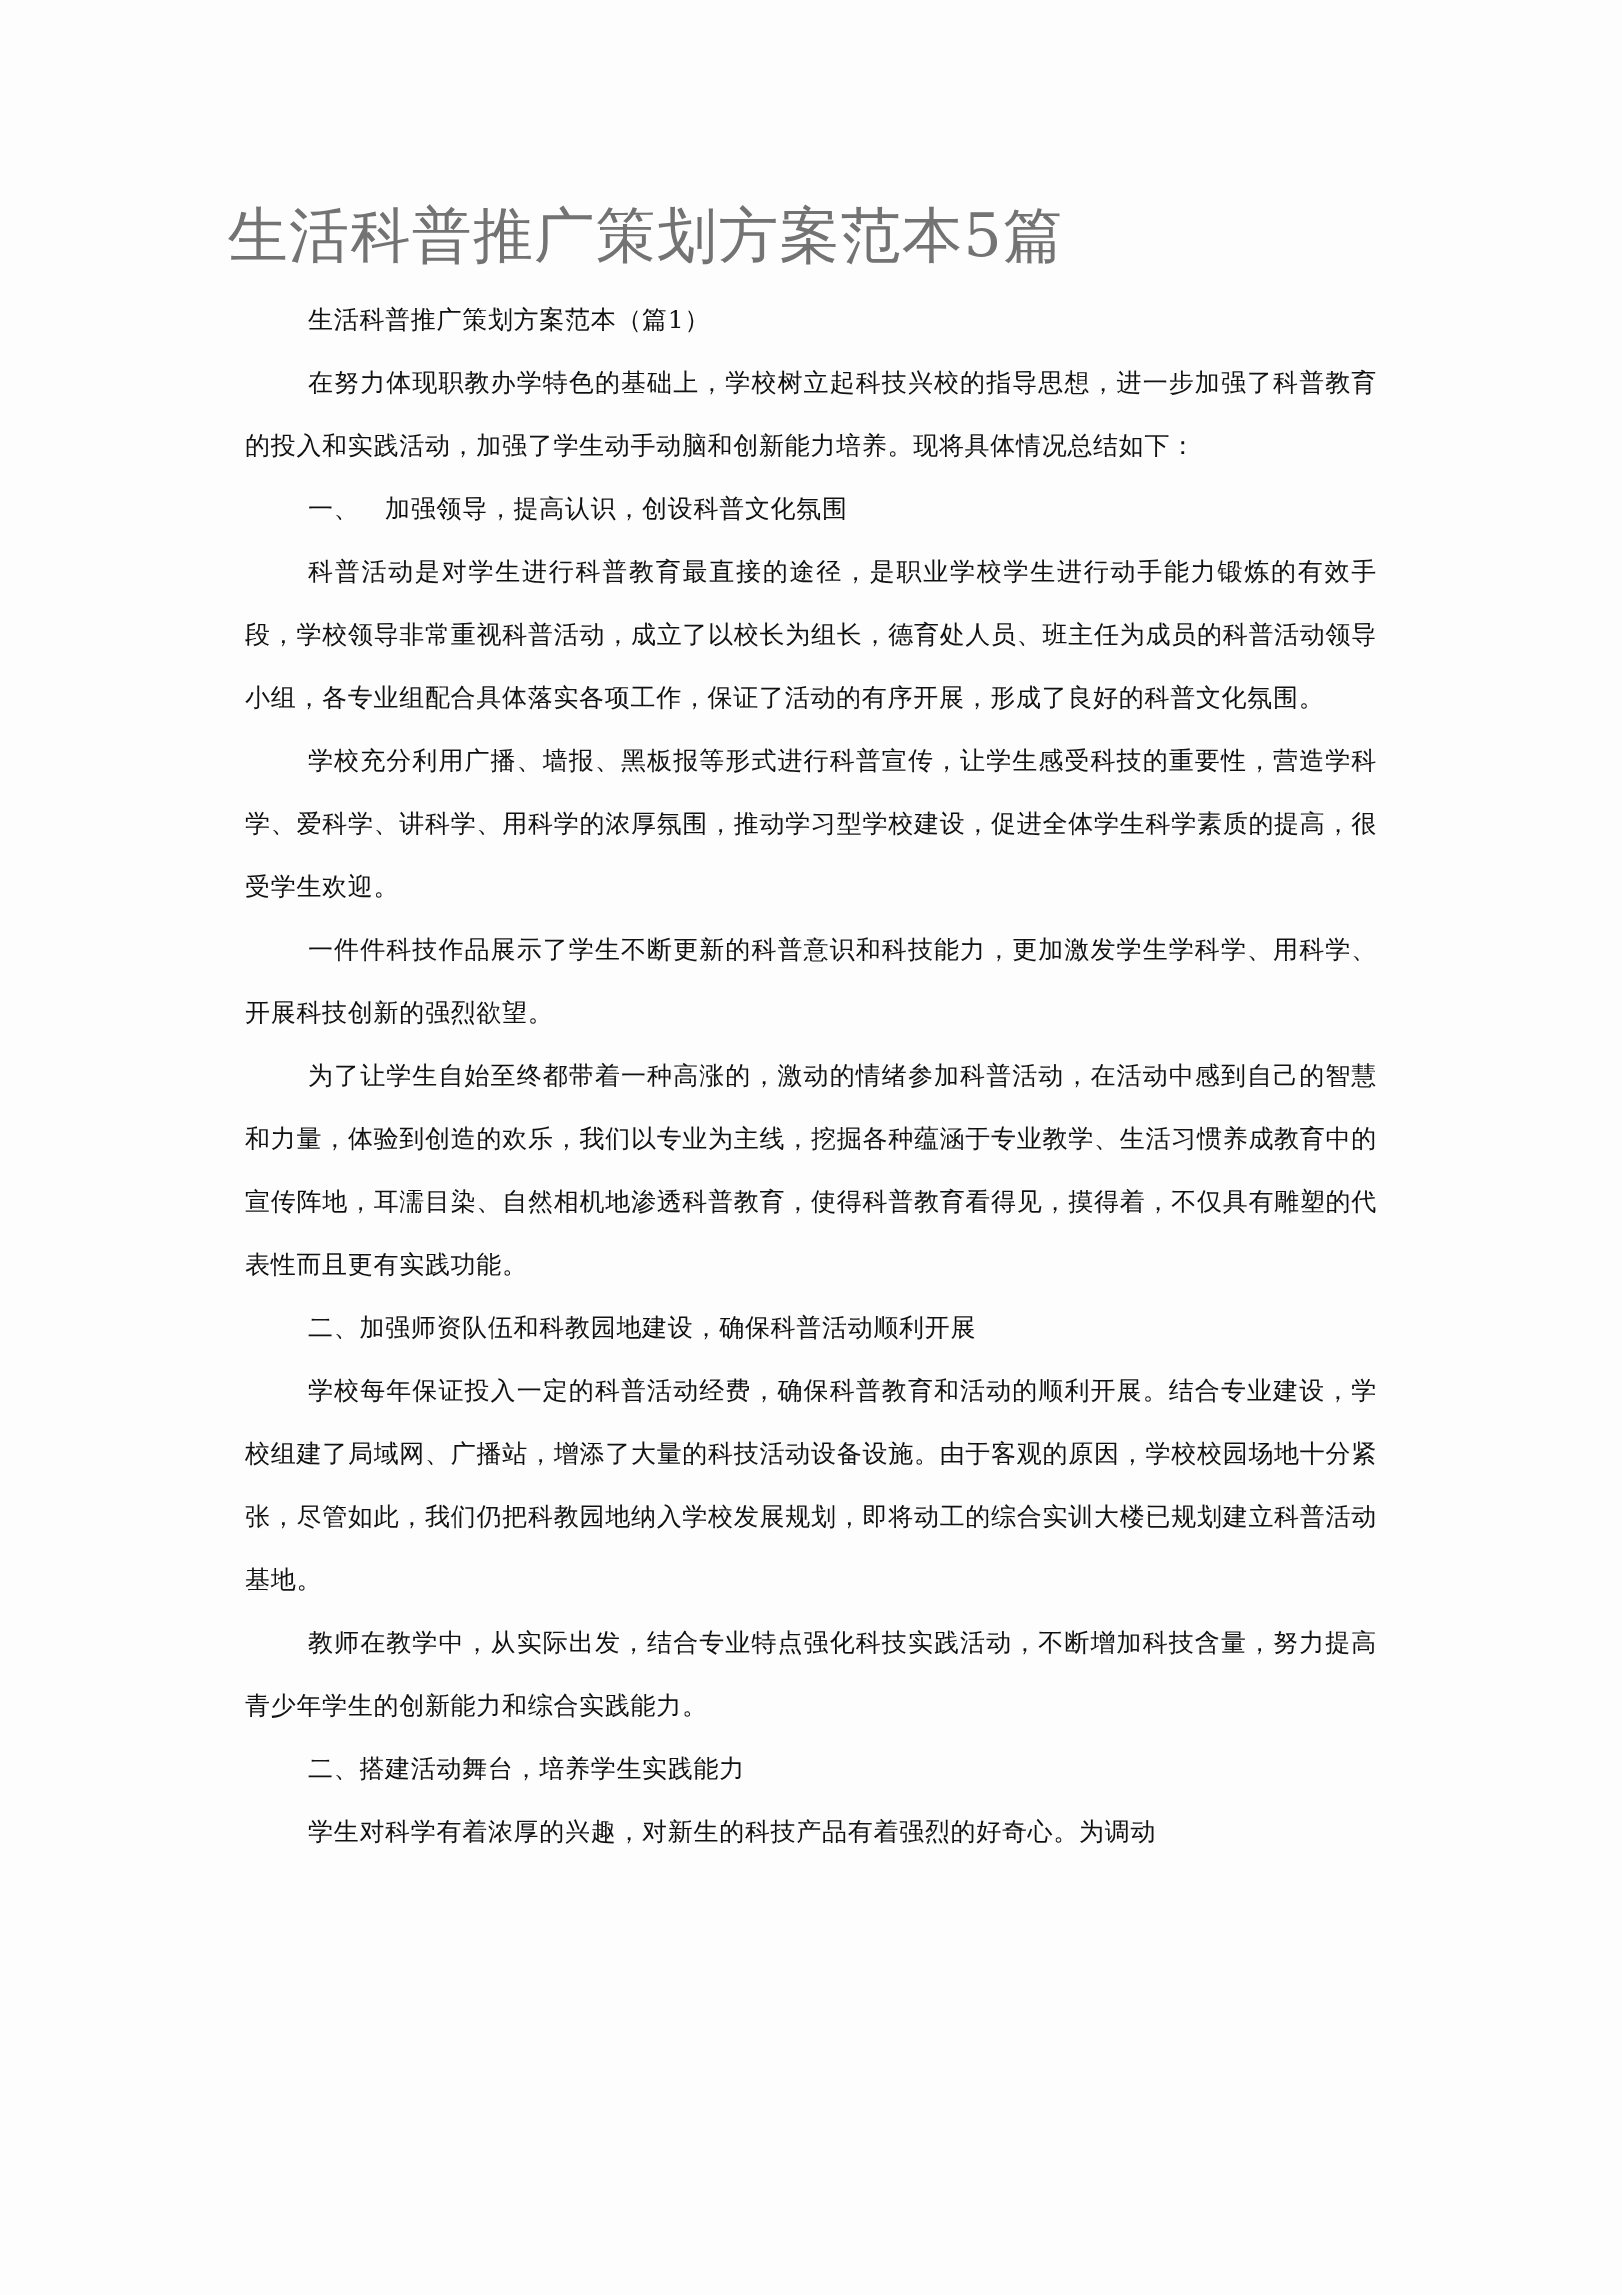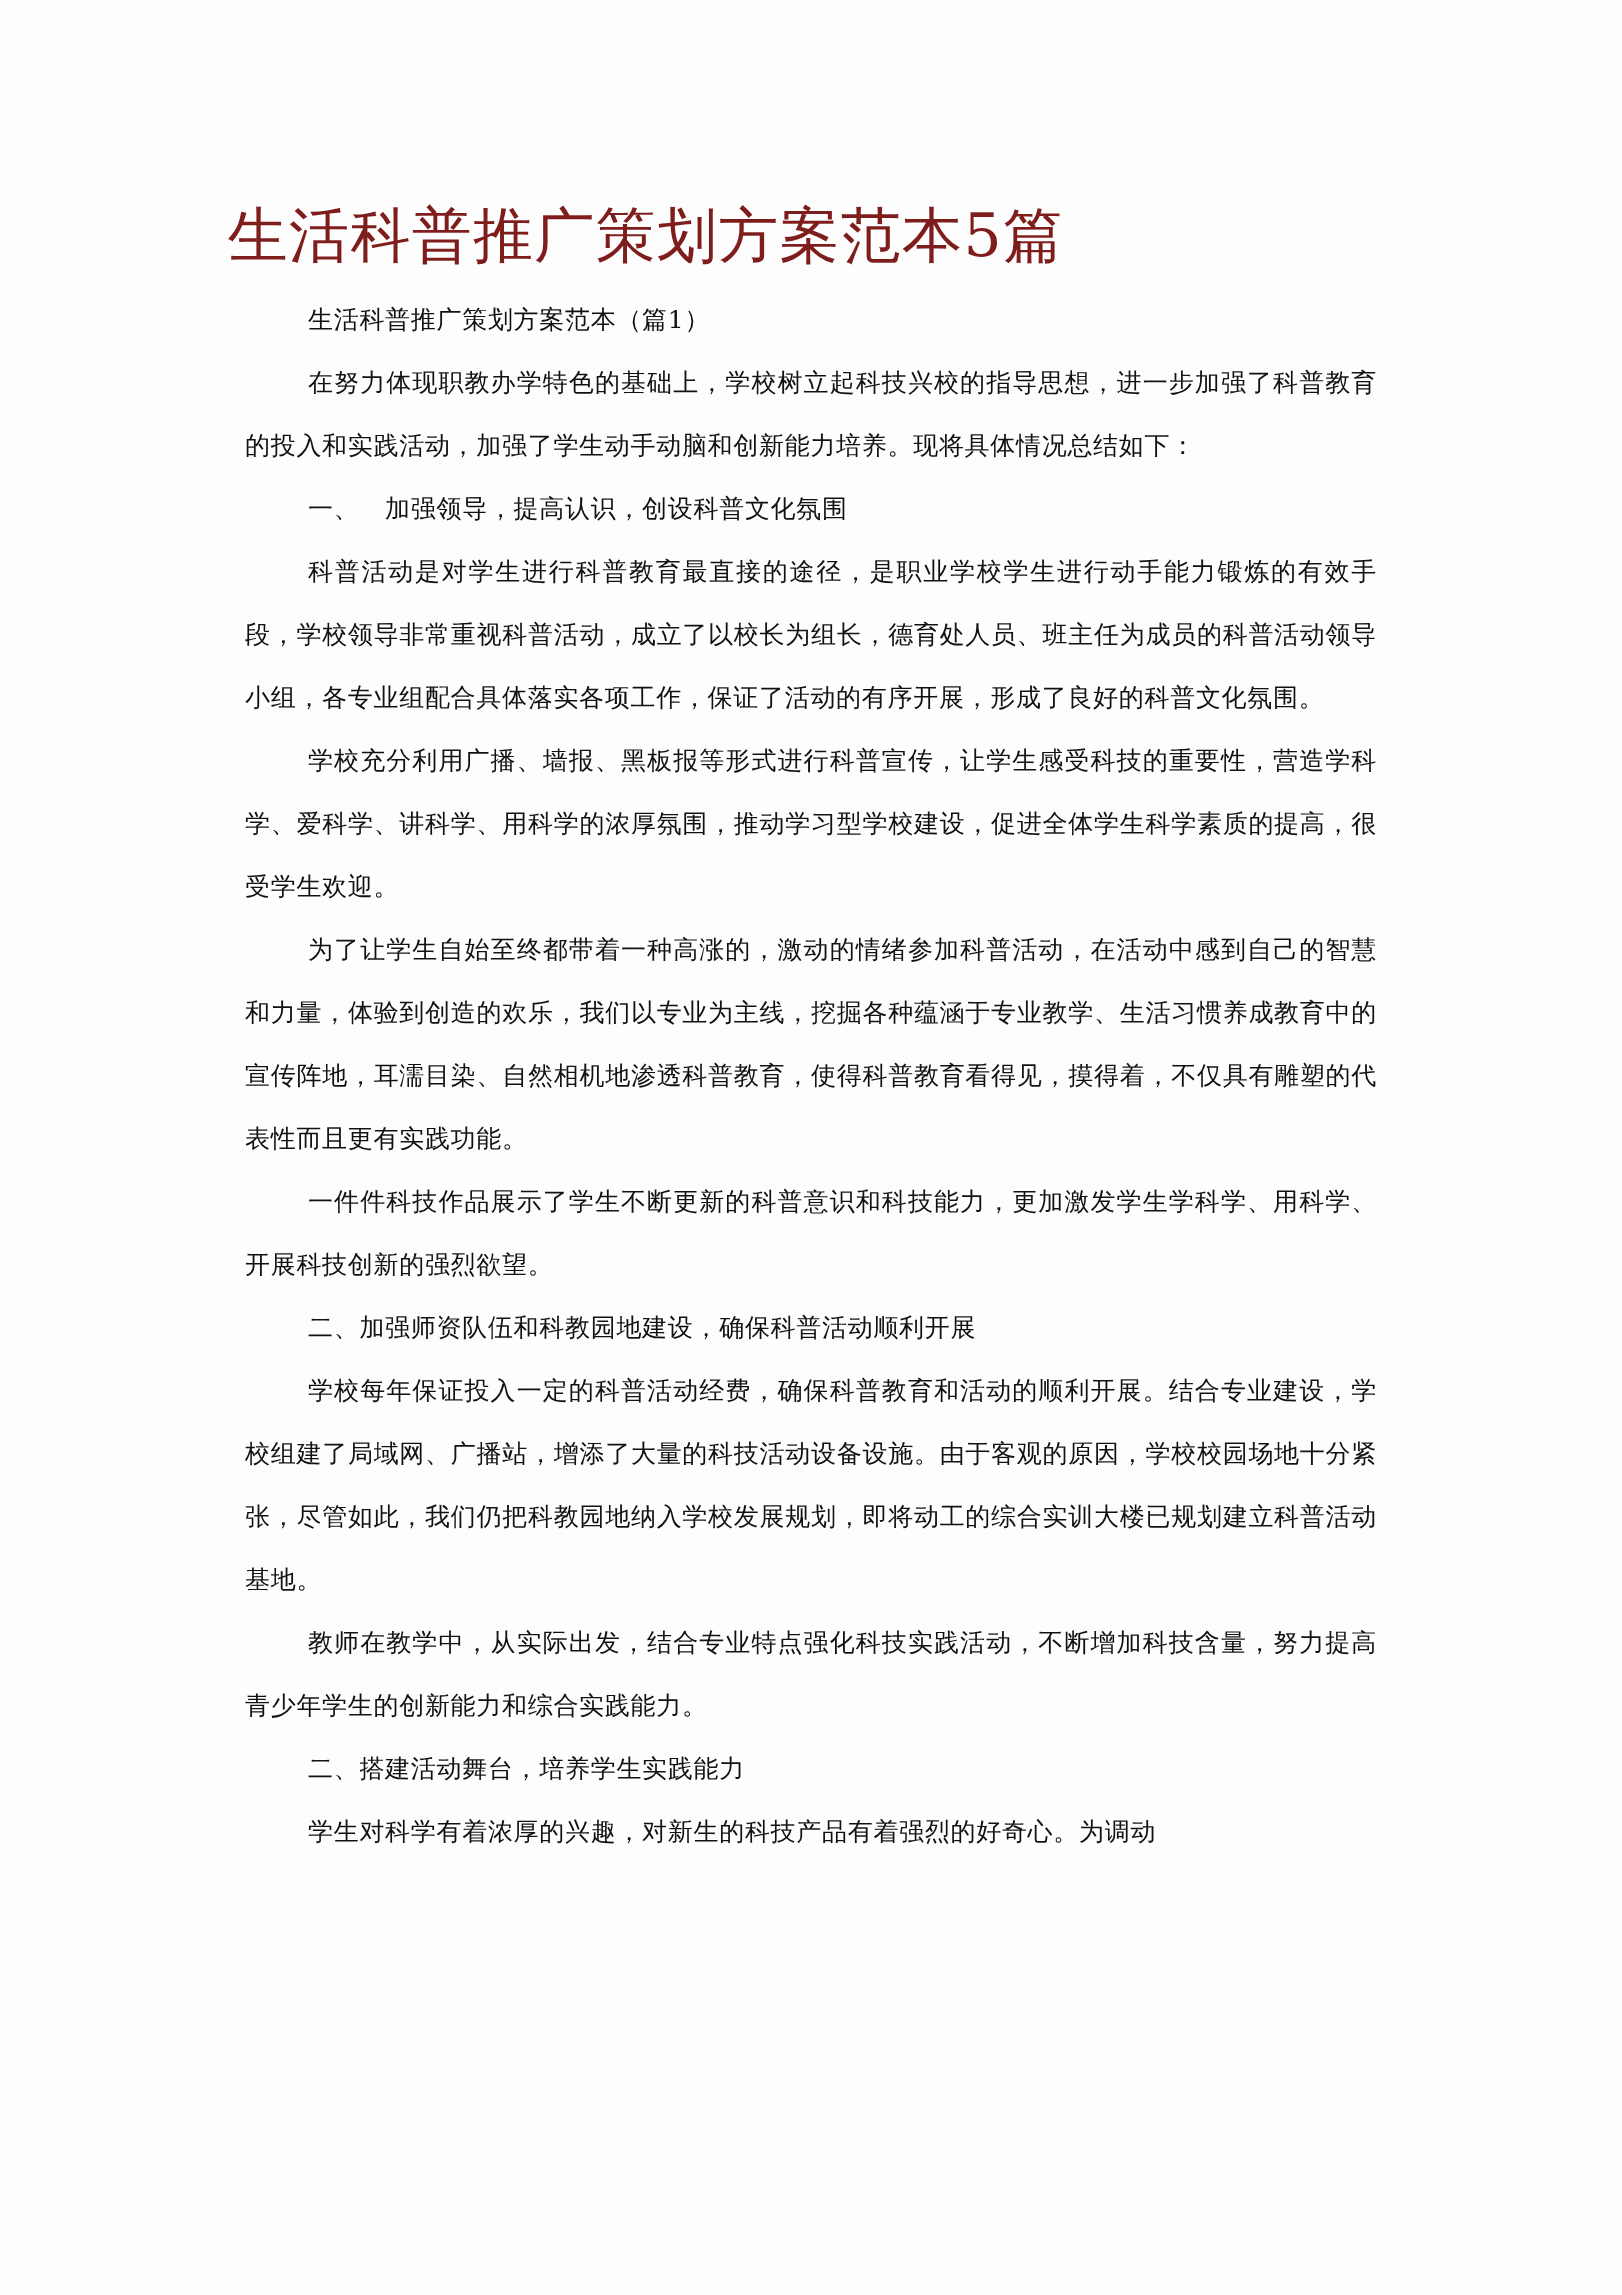--- a/index.html
+++ b/index.html
@@ -27,21 +27,21 @@
     position: absolute;
     left: 0;
     top: 196px;
     width: 1292px;
     text-align: center;
     font-size: 60px;
     line-height: 79px;
     letter-spacing: 1.3px;
     font-weight: normal;
     margin: 0;
-    color: #7f1d1d;
+    color: #737373;
   }
   .body {
     position: absolute;
     left: 245px;
     top: 288px;
     width: 1132px;
     font-size: 25px;
     line-height: 63px;
     letter-spacing: 0.7px;
   }
@@ -61,22 +61,22 @@
 
 <div class="page">
   <h1 class="title">生活科普推广策划方案范本5篇</h1>
 
   <div class="body">
     <p class="heading">生活科普推广策划方案范本（篇1）</p>
     <p class="p">在努力体现职教办学特色的基础上，学校树立起科技兴校的指导思想，进一步加强了科普教育的投入和实践活动，加强了学生动手动脑和创新能力培养。现将具体情况总结如下：</p>
     <p class="heading">一、　加强领导，提高认识，创设科普文化氛围</p>
     <p class="p">科普活动是对学生进行科普教育最直接的途径，是职业学校学生进行动手能力锻炼的有效手段，学校领导非常重视科普活动，成立了以校长为组长，德育处人员、班主任为成员的科普活动领导小组，各专业组配合具体落实各项工作，保证了活动的有序开展，形成了良好的科普文化氛围。</p>
     <p class="p">学校充分利用广播、墙报、黑板报等形式进行科普宣传，让学生感受科技的重要性，营造学科学、爱科学、讲科学、用科学的浓厚氛围，推动学习型学校建设，促进全体学生科学素质的提高，很受学生欢迎。</p>
+    <p class="p">一件件科技作品展示了学生不断更新的科普意识和科技能力，更加激发学生学科学、用科学、开展科技创新的强烈欲望。</p>
     <p class="p">为了让学生自始至终都带着一种高涨的，激动的情绪参加科普活动，在活动中感到自己的智慧和力量，体验到创造的欢乐，我们以专业为主线，挖掘各种蕴涵于专业教学、生活习惯养成教育中的宣传阵地，耳濡目染、自然相机地渗透科普教育，使得科普教育看得见，摸得着，不仅具有雕塑的代表性而且更有实践功能。</p>
-    <p class="p">一件件科技作品展示了学生不断更新的科普意识和科技能力，更加激发学生学科学、用科学、开展科技创新的强烈欲望。</p>
     <p class="heading">二、加强师资队伍和科教园地建设，确保科普活动顺利开展</p>
     <p class="p">学校每年保证投入一定的科普活动经费，确保科普教育和活动的顺利开展。结合专业建设，学校组建了局域网、广播站，增添了大量的科技活动设备设施。由于客观的原因，学校校园场地十分紧张，尽管如此，我们仍把科教园地纳入学校发展规划，即将动工的综合实训大楼已规划建立科普活动基地。</p>
     <p class="p">教师在教学中，从实际出发，结合专业特点强化科技实践活动，不断增加科技含量，努力提高青少年学生的创新能力和综合实践能力。</p>
     <p class="heading">二、搭建活动舞台，培养学生实践能力</p>
     <p class="p">学生对科学有着浓厚的兴趣，对新生的科技产品有着强烈的好奇心。为调动</p>
   </div>
 </div>
 
 
 </body></html>

